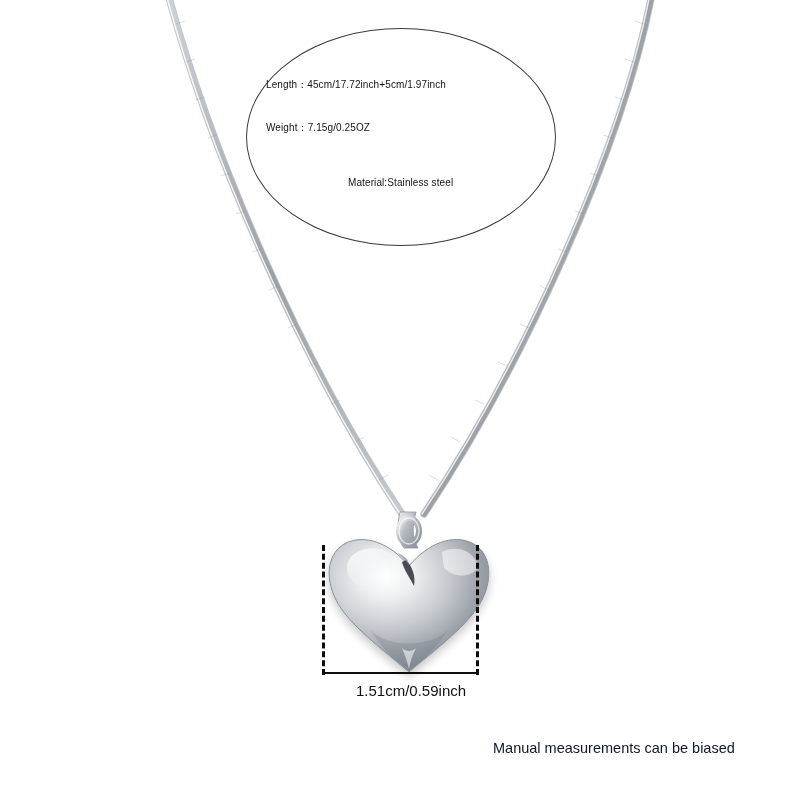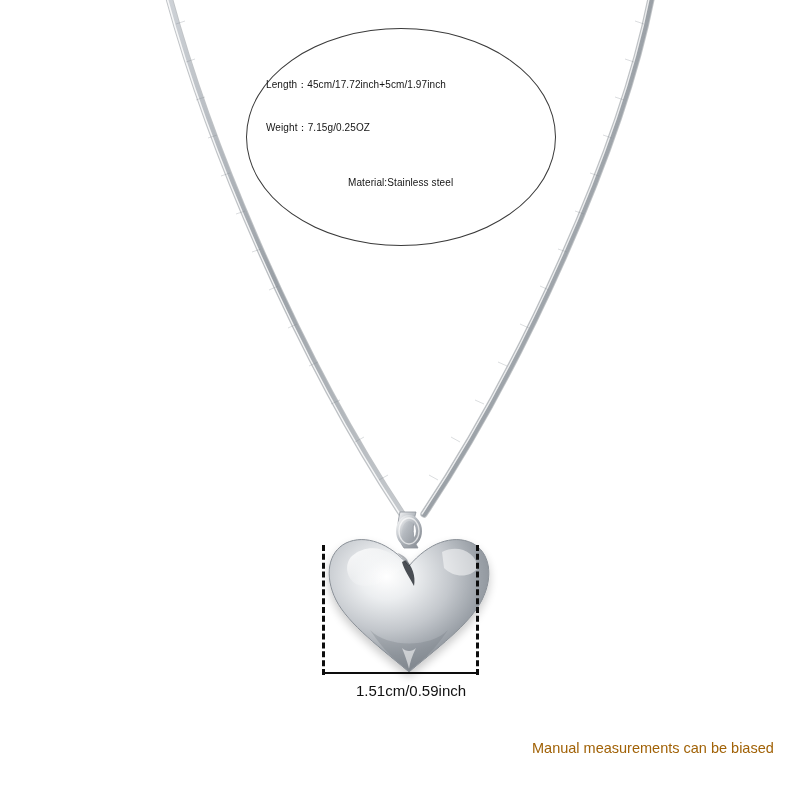--- a/index.html
+++ b/index.html
@@ -69,24 +69,24 @@
     top: 682px;
     font-size: 15px;
     color: #111;
     white-space: nowrap;
     margin-left: 12px;
   }
 
   
   #footnote {
     position: absolute;
-    left: 532px;
+    left: 493px;
     top: 740px;
     font-size: 14.5px;
-    color: #a16207;
+    color: #0f172a;
     white-space: nowrap;
   }
 </style>
 </head>
 <body>
 
 <div id="stage">
 
   <svg id="photo" viewBox="0 0 800 800" aria-hidden="true">
     <defs>

